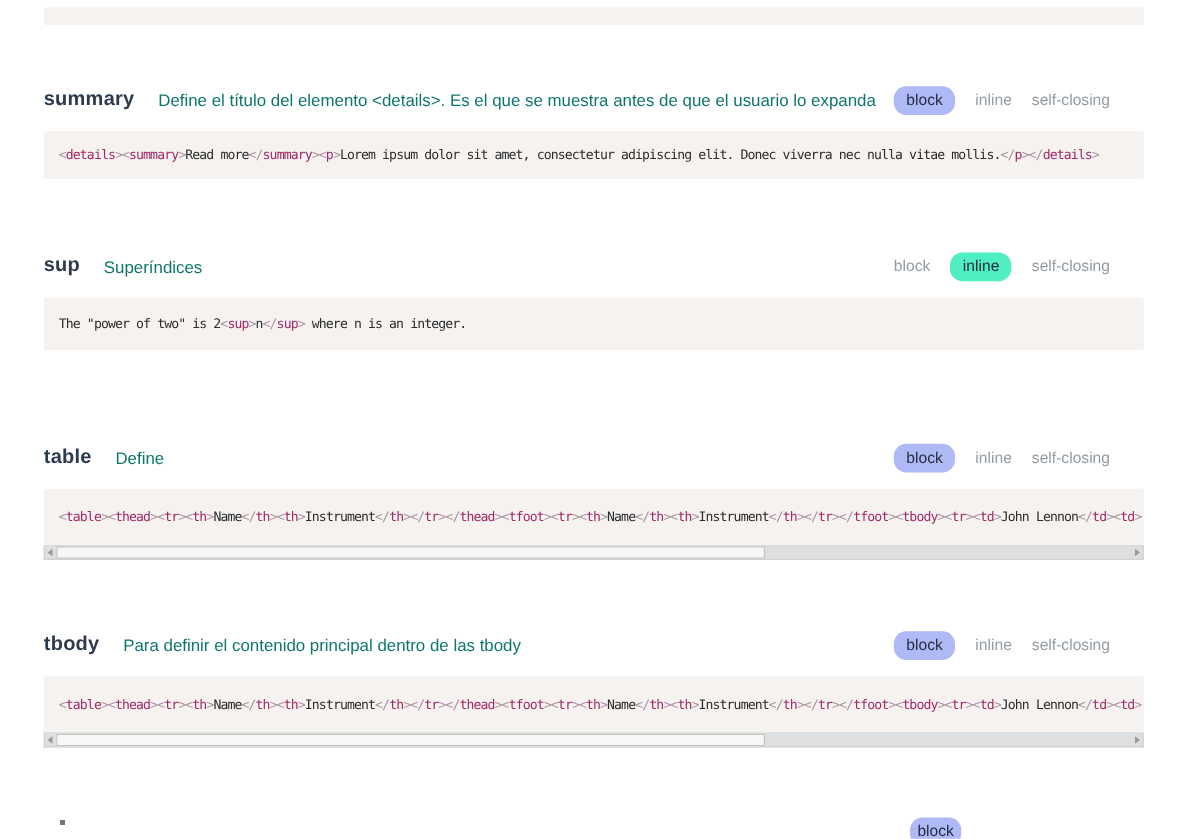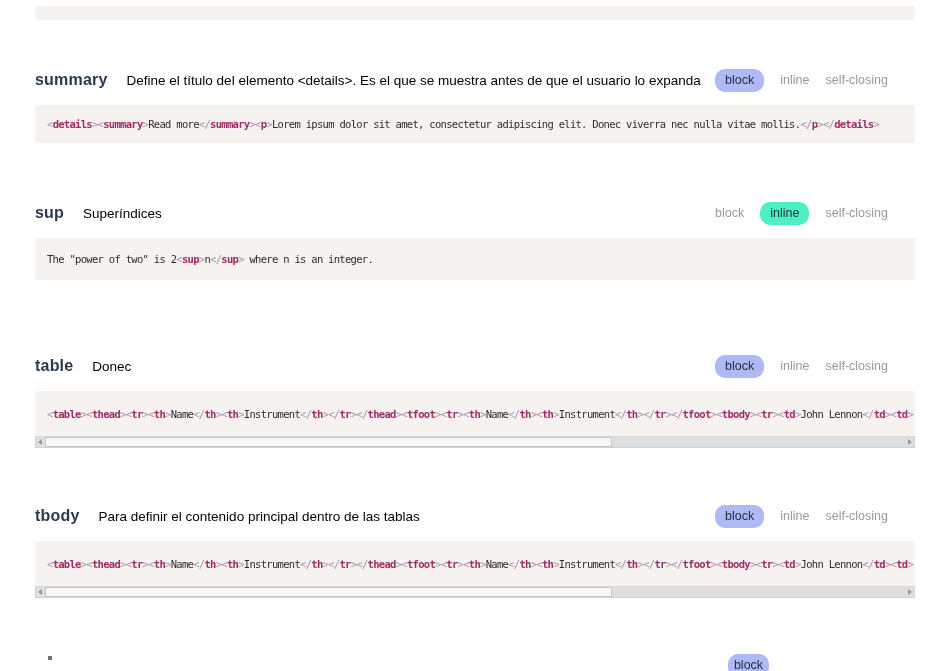--- a/index.html
+++ b/index.html
@@ -12,33 +12,33 @@
   .strip-top {
     position:absolute; left:35px; top:6px; width:880px; height:14px;
     background:#f5f2f0; border-radius:0 0 2px 2px;
   }
   .entry { position:absolute; left:35px; width:880px; }
   .entry-head { display:flex; align-items:center; height:26px; }
   .tag-name {
     font-size:16px; font-weight:bold; color:#2b3a4e; letter-spacing:.2px;
     cursor:pointer;
   }
-  .desc { font-size:13.5px; color:#000000; margin-left:19px; }
+  .desc { font-size:13.5px; color:#0f766e; margin-left:19px; }
   .badges { margin-left:auto; display:flex; align-items:center; gap:16px; padding-right:27px; }
   .badge { font-size:12.5px; color:#949ba4; line-height:23px; white-space:nowrap; }
   .badge.on-block  { background:#aeb9f6; color:#1f2c3d; padding:0 10px; border-radius:10px; }
   .badge.on-inline { background:#4feec3; color:#1f2c3d; padding:0 10px; border-radius:10px; }
   .code {
     margin-top:12px; background:#f5f2f0; border-radius:2px;
     display:flex; align-items:center; padding:0 12px;
     font-family:"DejaVu Sans Mono", monospace;
     font-size:10.5px; letter-spacing:-0.7px; color:#2d2d2d;
     white-space:pre; overflow:hidden;
   }
-  .code .t { color:#a12a68; font-weight:bold; }
+  .code .t { color:#a12a68; font-weight:normal; }
   .code .p { color:#a9929e; }
   .hscroll {
     position:relative; height:12px;
     background:#dedfe0; border:1px solid #d2d2d2; border-top:1px solid #dadada;
   }
   .sb-thumb {
     position:absolute; left:9px; top:0; bottom:0; width:567px;
     background:#f7f7f7; border:1px solid #c6c6c6;
   }
   .sb-arrow { position:absolute; top:2px; width:0; height:0;
@@ -79,39 +79,39 @@
       <span class="badge on-inline">inline</span>
       <span class="badge">self-closing</span>
     </div>
   </div>
   <pre class="code" style="height:42px">The "power of two" is 2<span class="p">&lt;</span><span class="t">sup</span><span class="p">&gt;</span>n<span class="p">&lt;/</span><span class="t">sup</span><span class="p">&gt;</span> where n is an integer.</pre>
 </section>
 
 <section class="entry" style="top:353px">
   <div class="entry-head">
     <h2 class="tag-name">table</h2>
-    <p class="desc">Donec</p>
+    <p class="desc">Define</p>
     <div class="badges">
       <span class="badge on-block">block</span>
       <span class="badge">inline</span>
       <span class="badge">self-closing</span>
     </div>
   </div>
   <pre class="code" style="height:45px"><span class="p">&lt;</span><span class="t">table</span><span class="p">&gt;</span><span class="p">&lt;</span><span class="t">thead</span><span class="p">&gt;</span><span class="p">&lt;</span><span class="t">tr</span><span class="p">&gt;</span><span class="p">&lt;</span><span class="t">th</span><span class="p">&gt;</span>Name<span class="p">&lt;/</span><span class="t">th</span><span class="p">&gt;</span> <span class="p">&lt;</span><span class="t">th</span><span class="p">&gt;</span>Instrument<span class="p">&lt;/</span><span class="t">th</span><span class="p">&gt;</span> <span class="p">&lt;/</span><span class="t">tr</span><span class="p">&gt;</span><span class="p">&lt;/</span><span class="t">thead</span><span class="p">&gt;</span><span class="p">&lt;</span><span class="t">tfoot</span><span class="p">&gt;</span><span class="p">&lt;</span><span class="t">tr</span><span class="p">&gt;</span><span class="p">&lt;</span><span class="t">th</span><span class="p">&gt;</span>Name<span class="p">&lt;/</span><span class="t">th</span><span class="p">&gt;</span> <span class="p">&lt;</span><span class="t">th</span><span class="p">&gt;</span>Instrument<span class="p">&lt;/</span><span class="t">th</span><span class="p">&gt;</span> <span class="p">&lt;/</span><span class="t">tr</span><span class="p">&gt;</span><span class="p">&lt;/</span><span class="t">tfoot</span><span class="p">&gt;</span><span class="p">&lt;</span><span class="t">tbody</span><span class="p">&gt;</span><span class="p">&lt;</span><span class="t">tr</span><span class="p">&gt;</span><span class="p">&lt;</span><span class="t">td</span><span class="p">&gt;</span>John Lennon<span class="p">&lt;/</span><span class="t">td</span><span class="p">&gt;</span> <span class="p">&lt;</span><span class="t">td</span><span class="p">&gt;</span></pre>
   <div class="hscroll">
     <span class="sb-arrow left"></span>
     <span class="sb-thumb"></span>
     <span class="sb-arrow right"></span>
   </div>
 </section>
 
 <section class="entry" style="top:503px">
   <div class="entry-head">
     <h2 class="tag-name">tbody</h2>
-    <p class="desc">Para definir el contenido principal dentro de las tablas</p>
+    <p class="desc">Para definir el contenido principal dentro de las tbody</p>
     <div class="badges">
       <span class="badge on-block">block</span>
       <span class="badge">inline</span>
       <span class="badge">self-closing</span>
     </div>
   </div>
   <pre class="code" style="height:45px"><span class="p">&lt;</span><span class="t">table</span><span class="p">&gt;</span><span class="p">&lt;</span><span class="t">thead</span><span class="p">&gt;</span><span class="p">&lt;</span><span class="t">tr</span><span class="p">&gt;</span><span class="p">&lt;</span><span class="t">th</span><span class="p">&gt;</span>Name<span class="p">&lt;/</span><span class="t">th</span><span class="p">&gt;</span> <span class="p">&lt;</span><span class="t">th</span><span class="p">&gt;</span>Instrument<span class="p">&lt;/</span><span class="t">th</span><span class="p">&gt;</span> <span class="p">&lt;/</span><span class="t">tr</span><span class="p">&gt;</span><span class="p">&lt;/</span><span class="t">thead</span><span class="p">&gt;</span><span class="p">&lt;</span><span class="t">tfoot</span><span class="p">&gt;</span><span class="p">&lt;</span><span class="t">tr</span><span class="p">&gt;</span><span class="p">&lt;</span><span class="t">th</span><span class="p">&gt;</span>Name<span class="p">&lt;/</span><span class="t">th</span><span class="p">&gt;</span> <span class="p">&lt;</span><span class="t">th</span><span class="p">&gt;</span>Instrument<span class="p">&lt;/</span><span class="t">th</span><span class="p">&gt;</span> <span class="p">&lt;/</span><span class="t">tr</span><span class="p">&gt;</span><span class="p">&lt;/</span><span class="t">tfoot</span><span class="p">&gt;</span><span class="p">&lt;</span><span class="t">tbody</span><span class="p">&gt;</span><span class="p">&lt;</span><span class="t">tr</span><span class="p">&gt;</span><span class="p">&lt;</span><span class="t">td</span><span class="p">&gt;</span>John Lennon<span class="p">&lt;/</span><span class="t">td</span><span class="p">&gt;</span> <span class="p">&lt;</span><span class="t">td</span><span class="p">&gt;</span></pre>
   <div class="hscroll">
     <span class="sb-arrow left"></span>
     <span class="sb-thumb"></span>

